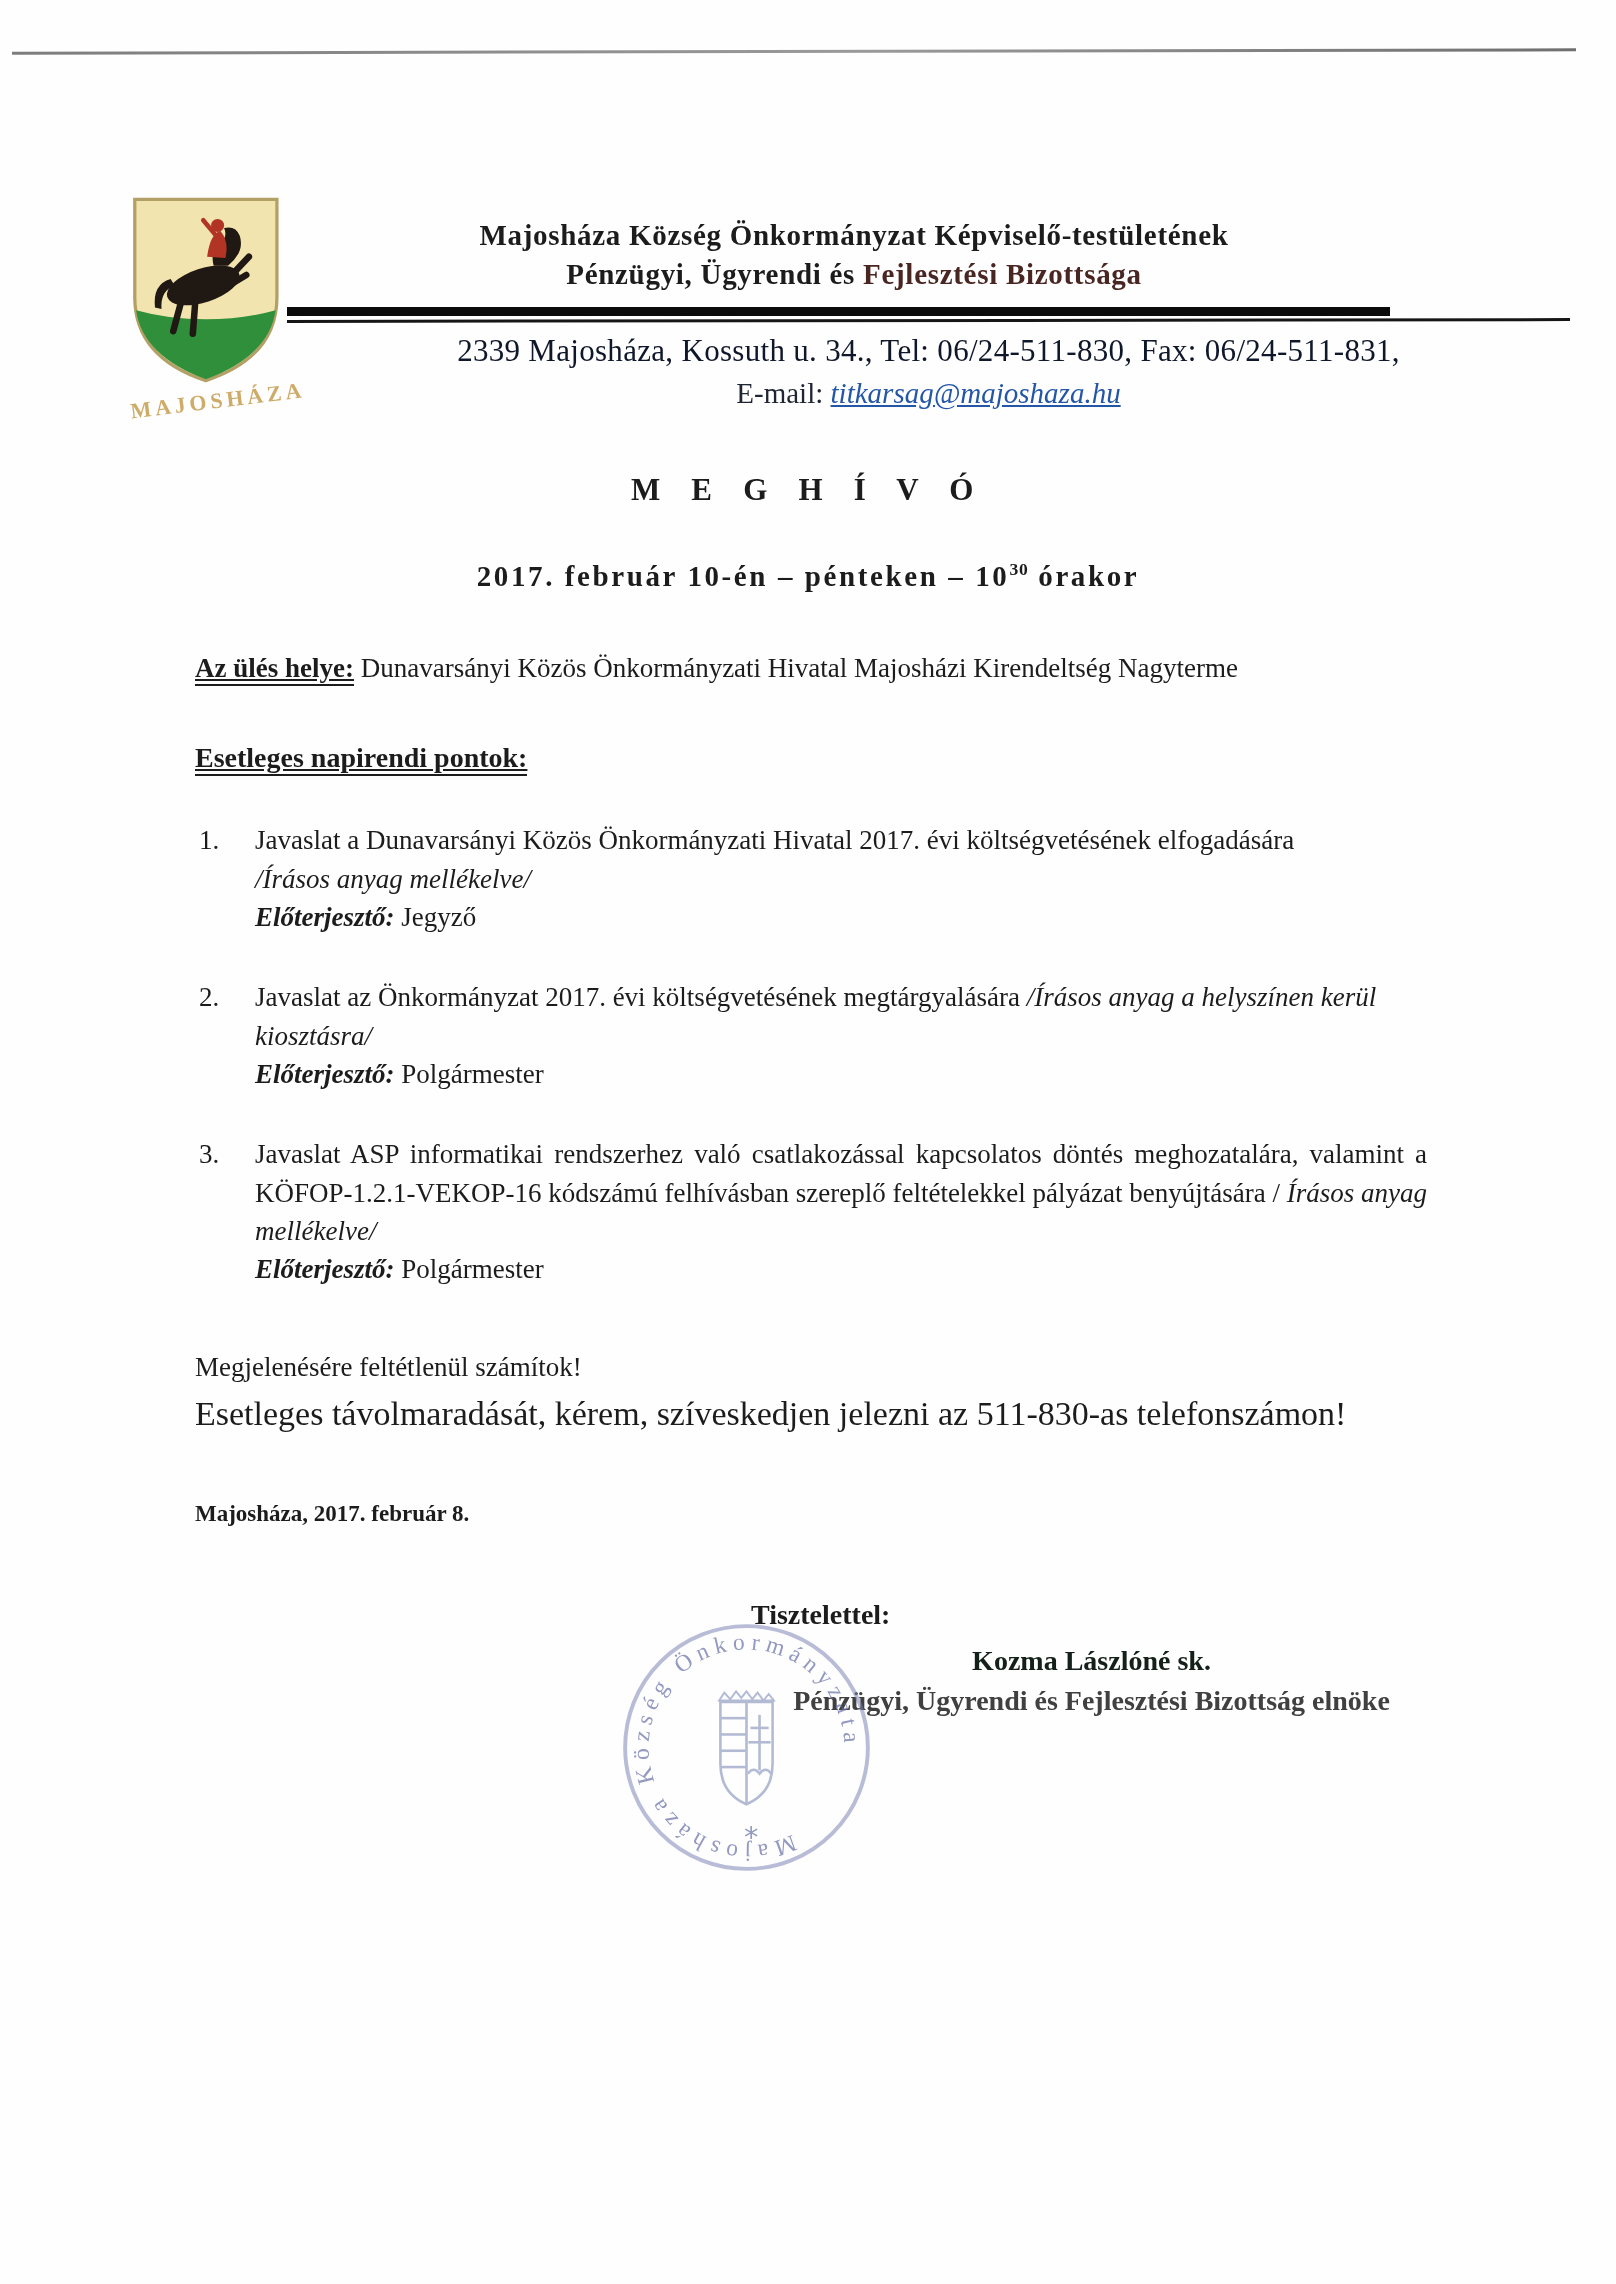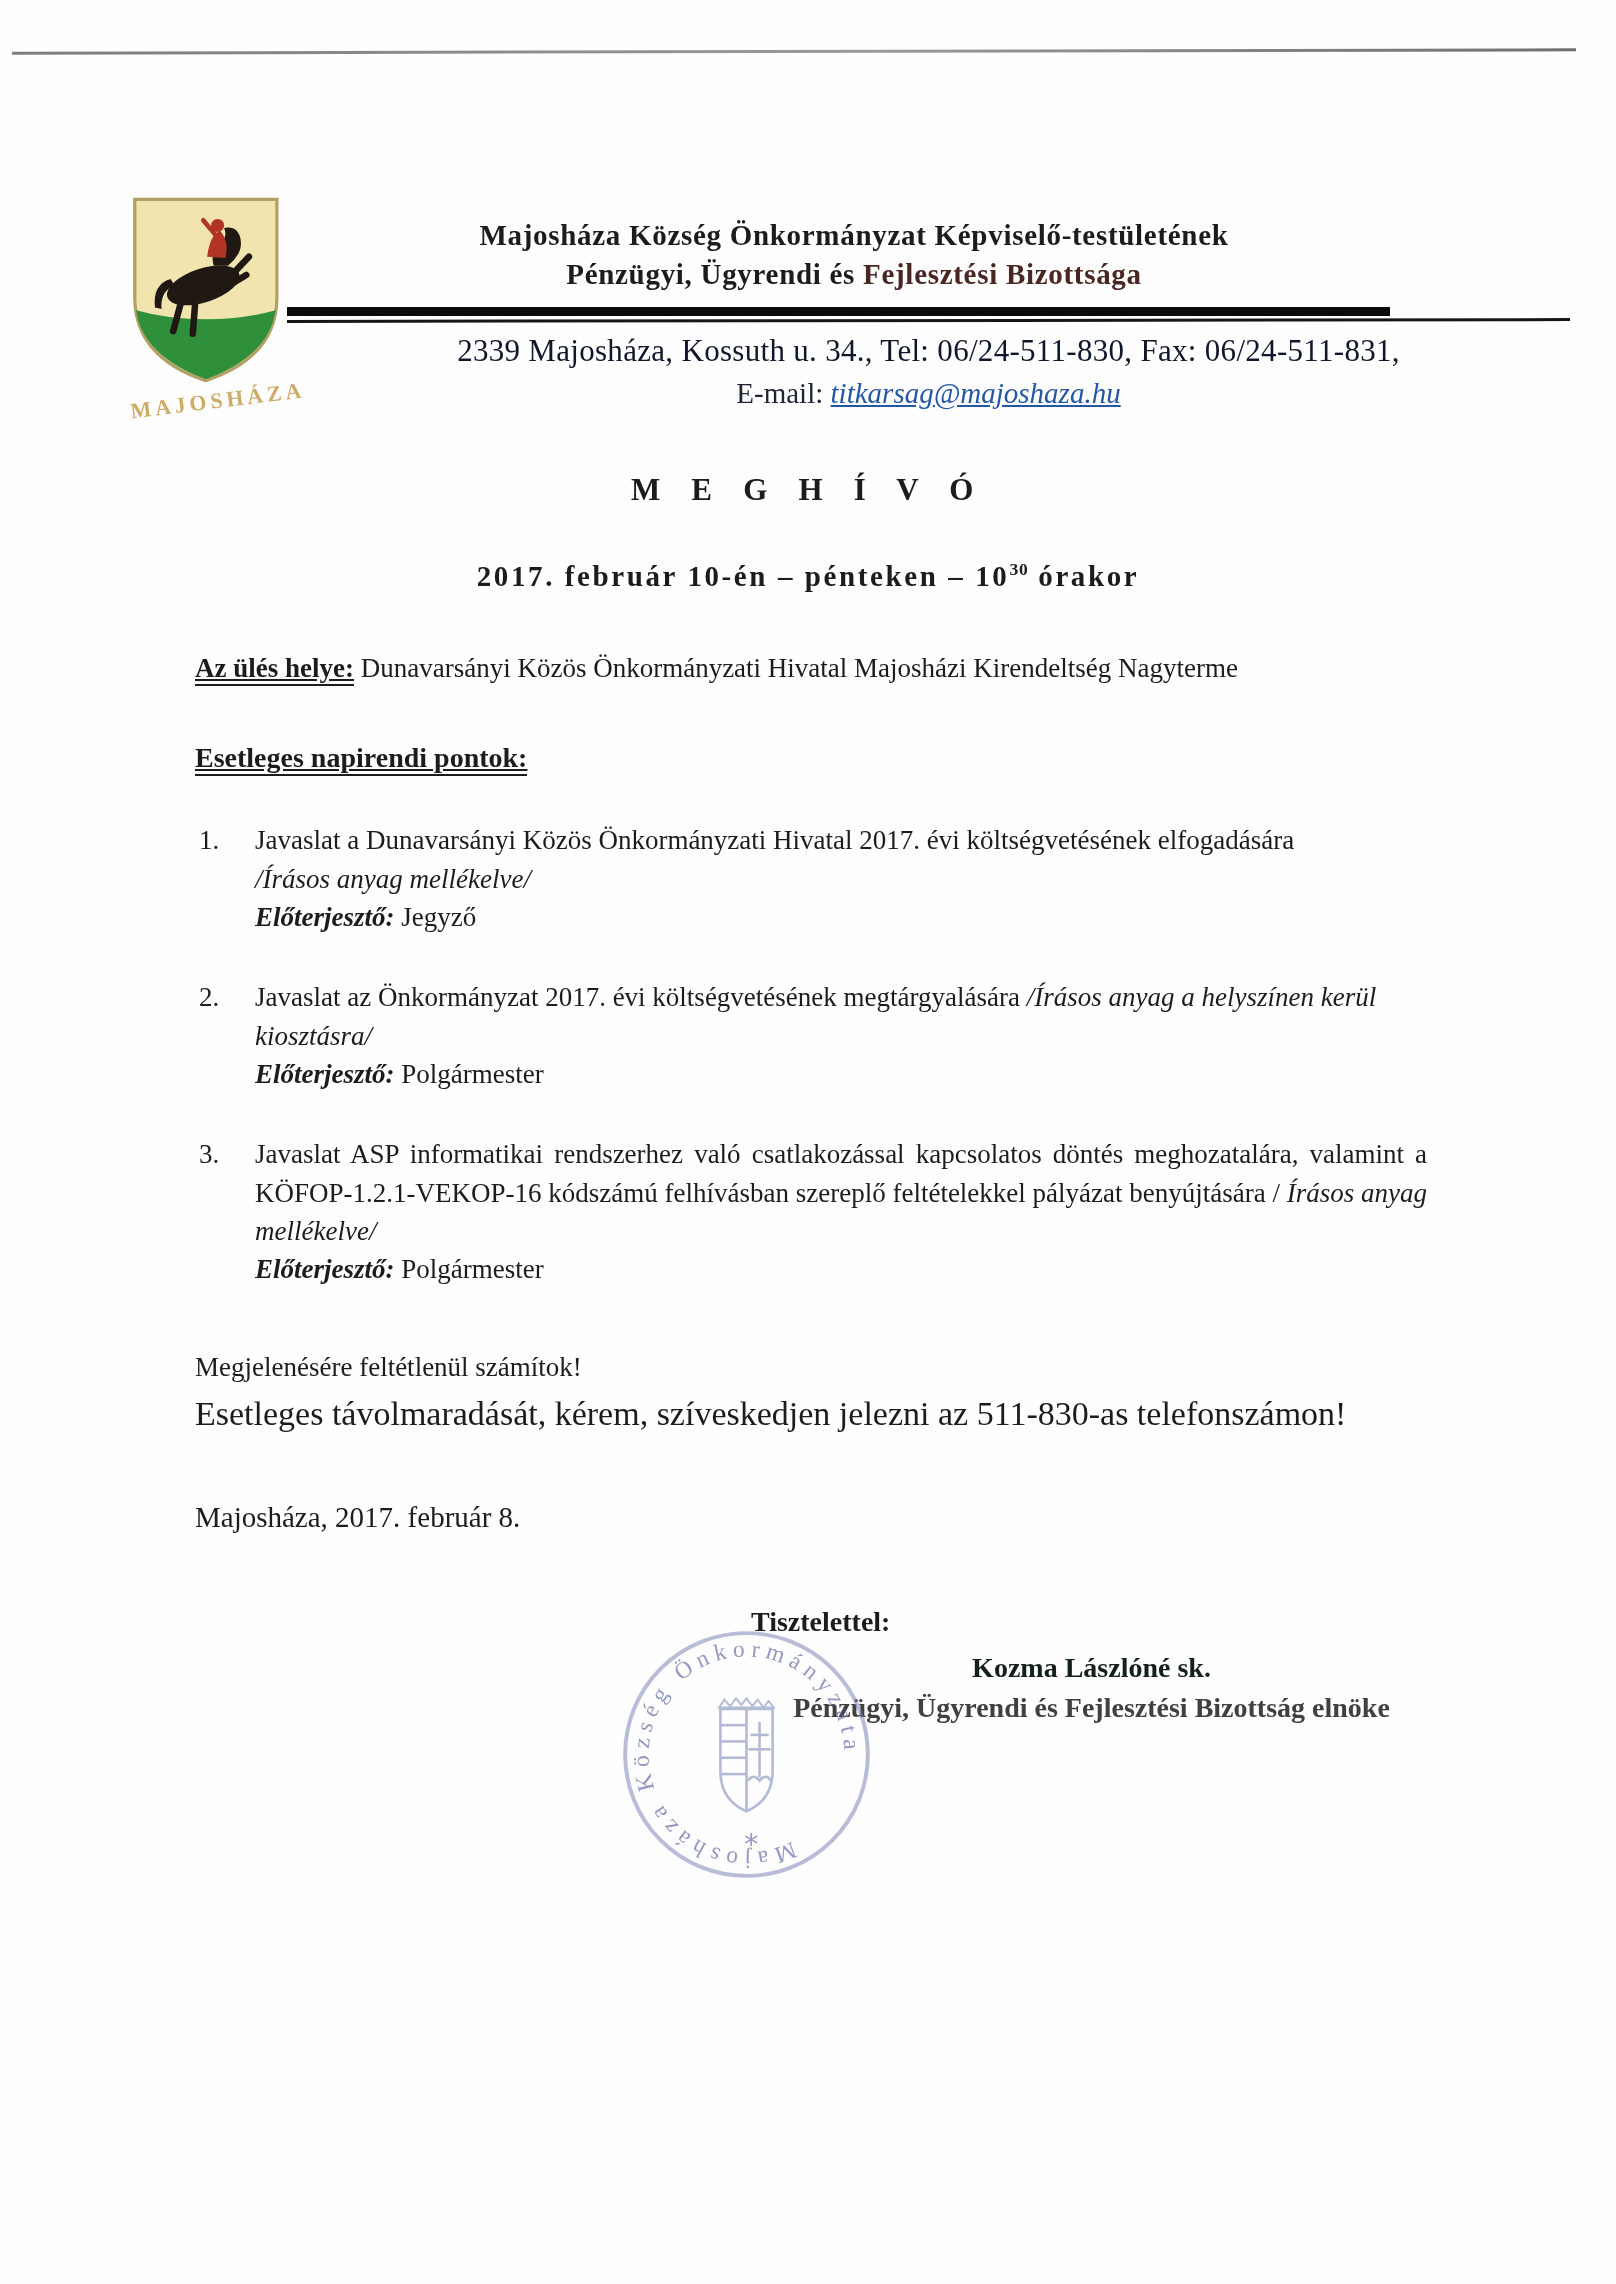--- a/index.html
+++ b/index.html
@@ -48,21 +48,21 @@
   .ul2{font-weight:bold;text-decoration:underline;border-bottom:2px solid #1c1c1c;padding-bottom:0.7px;}
   .agenda-h{margin:56px 189px 0 195px;font-size:28px;}
   .agenda{margin:47px 189px 0 195px;font-size:27px;}
   .item{position:relative;padding-left:60px;margin-bottom:42px;line-height:1.42;}
   .item .num{position:absolute;left:3.9px;top:0;}
   .item .just{text-align:justify;}
   .att{font-style:italic;}
   .presenter .plabel{font-style:italic;font-weight:bold;}
   .close1{margin:60px 189px 0 195px;font-size:27px;line-height:1.4;}
   .close2{margin:3.9px 189px 0 195px;font-size:34px;line-height:1.4;}
-  .placedate{margin:63px 189px 0 195px;font-size:29px;font-weight:normal;}
+  .placedate{margin:63px 189px 0 195px;font-size:23px;font-weight:bold;}
   
   .sigzone{position:relative;margin-top:72px;height:404px;}
   .salutation{position:absolute;left:751px;top:0;font-weight:bold;font-size:28px;}
   .signer-name{position:absolute;left:684px;top:46px;width:815px;text-align:center;font-weight:bold;font-size:28px;color:#14201a;}
   .signer-title{position:absolute;left:684px;top:86px;width:815px;text-align:center;font-weight:bold;font-size:28px;color:#404040;}
   .stamp{position:absolute;left:616px;top:18px;width:261px;height:261px;opacity:.8;}
 </style>
 </head>
 <body>
 

